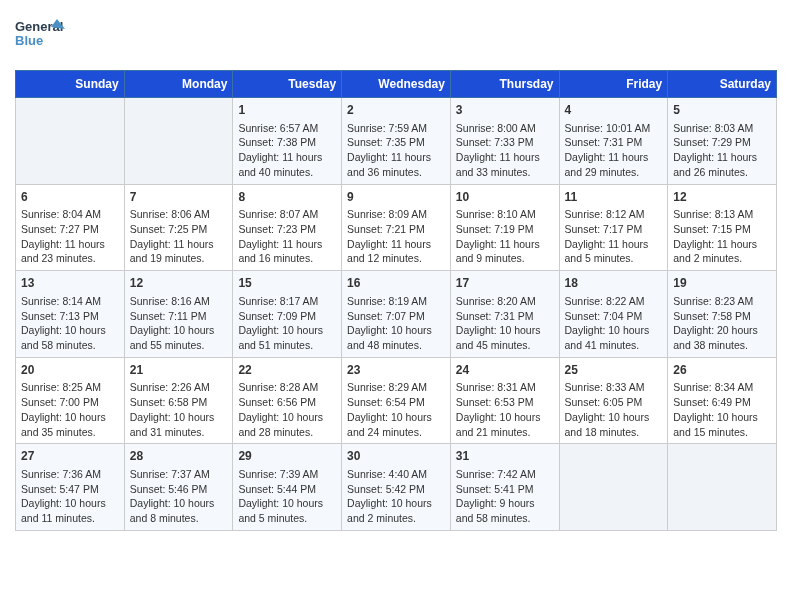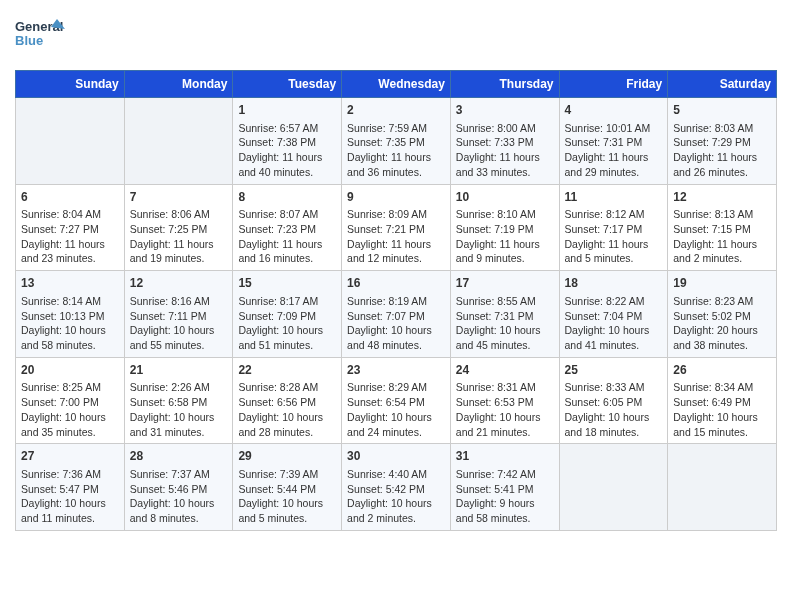--- a/index.html
+++ b/index.html
@@ -183,21 +183,21 @@
         <span class="day-num">12</span>
         <span>Sunrise: 8:13 AM</span><br>
         <span>Sunset: 7:15 PM</span><br>
         <span>Daylight: 11 hours and 2 minutes.</span>
       </td>
       </tr>
       <tr>
         <td>
         <span class="day-num">13</span>
         <span>Sunrise: 8:14 AM</span><br>
-        <span>Sunset: 10:13 PM</span><br>
+        <span>Sunset: 7:13 PM</span><br>
         <span>Daylight: 10 hours and 58 minutes.</span>
       </td>
         <td>
         <span class="day-num">12</span>
         <span>Sunrise: 8:16 AM</span><br>
         <span>Sunset: 7:11 PM</span><br>
         <span>Daylight: 10 hours and 55 minutes.</span>
       </td>
         <td>
         <span class="day-num">15</span>
@@ -206,34 +206,34 @@
         <span>Daylight: 10 hours and 51 minutes.</span>
       </td>
         <td>
         <span class="day-num">16</span>
         <span>Sunrise: 8:19 AM</span><br>
         <span>Sunset: 7:07 PM</span><br>
         <span>Daylight: 10 hours and 48 minutes.</span>
       </td>
         <td>
         <span class="day-num">17</span>
-        <span>Sunrise: 8:55 AM</span><br>
+        <span>Sunrise: 8:20 AM</span><br>
         <span>Sunset: 7:31 PM</span><br>
         <span>Daylight: 10 hours and 45 minutes.</span>
       </td>
         <td>
         <span class="day-num">18</span>
         <span>Sunrise: 8:22 AM</span><br>
         <span>Sunset: 7:04 PM</span><br>
         <span>Daylight: 10 hours and 41 minutes.</span>
       </td>
         <td>
         <span class="day-num">19</span>
         <span>Sunrise: 8:23 AM</span><br>
-        <span>Sunset: 5:02 PM</span><br>
+        <span>Sunset: 7:58 PM</span><br>
         <span>Daylight: 20 hours and 38 minutes.</span>
       </td>
       </tr>
       <tr>
         <td>
         <span class="day-num">20</span>
         <span>Sunrise: 8:25 AM</span><br>
         <span>Sunset: 7:00 PM</span><br>
         <span>Daylight: 10 hours and 35 minutes.</span>
       </td>

